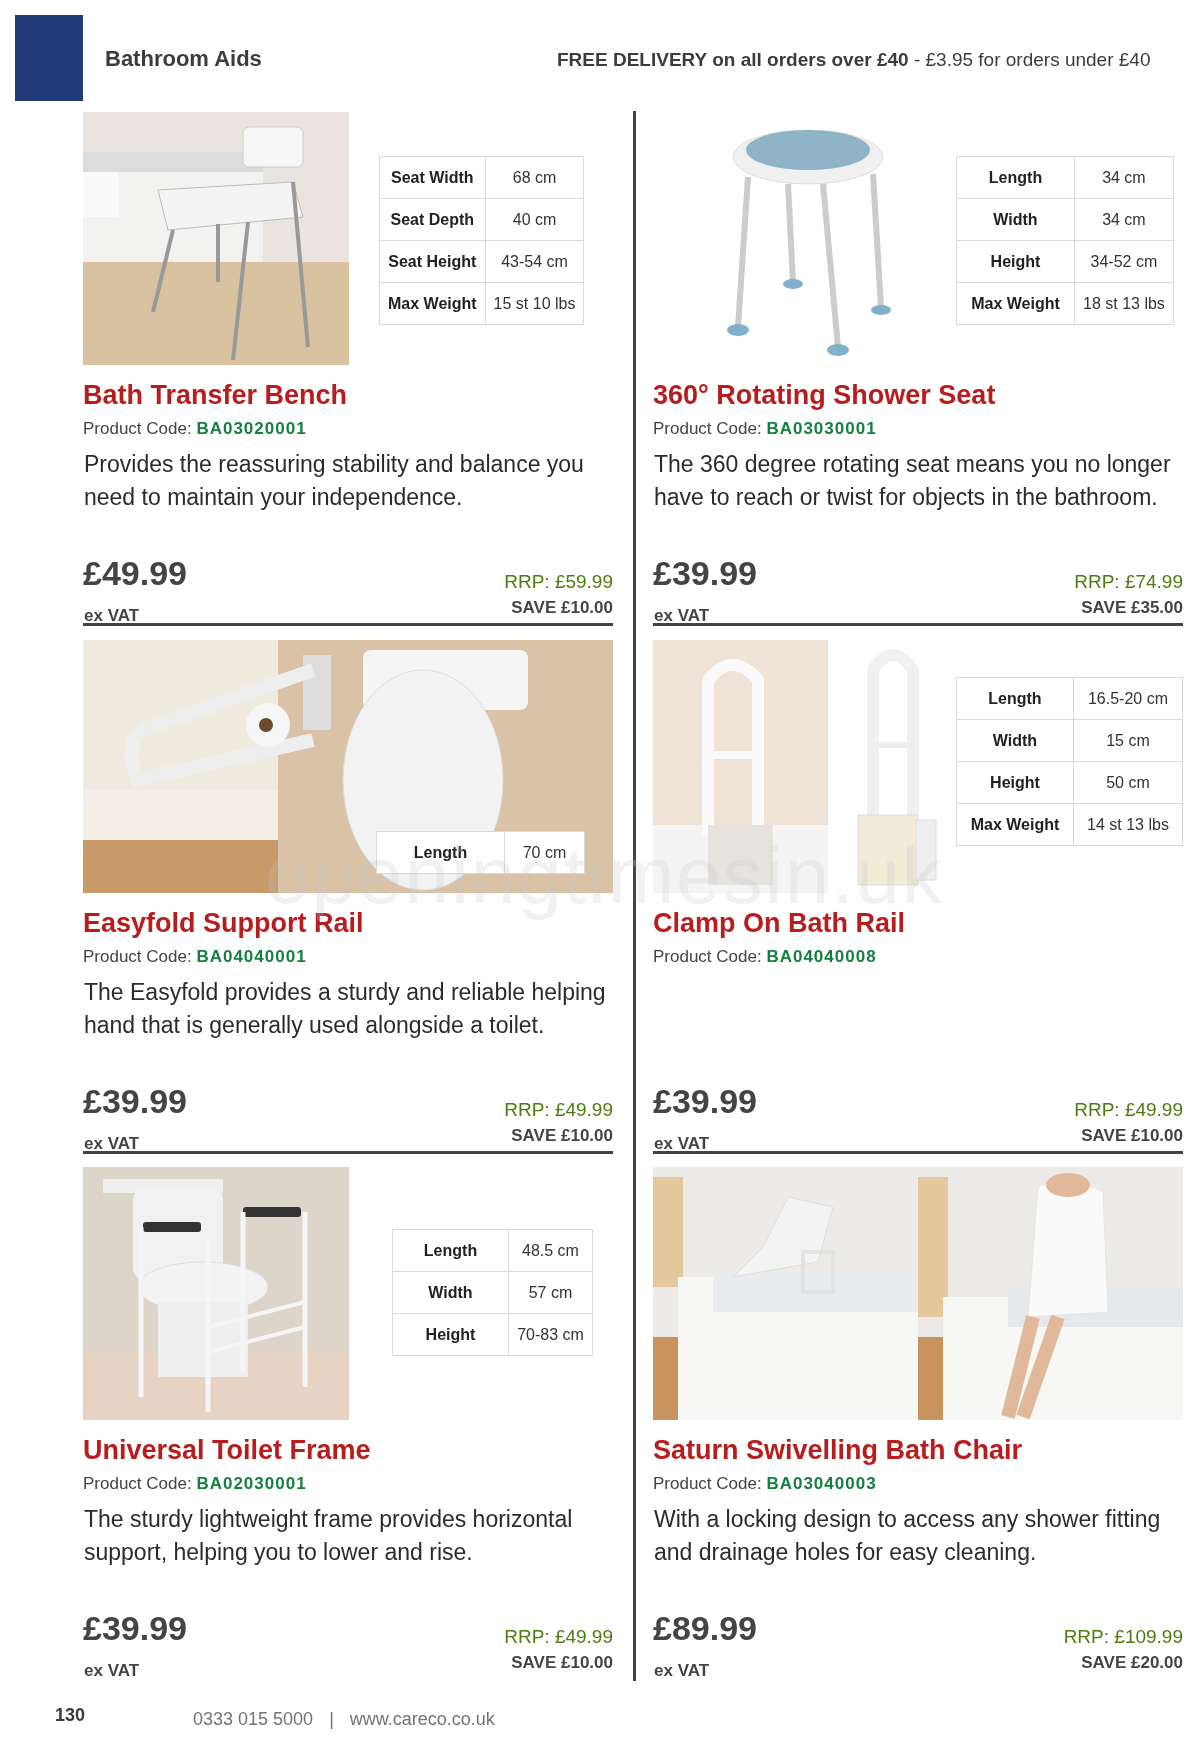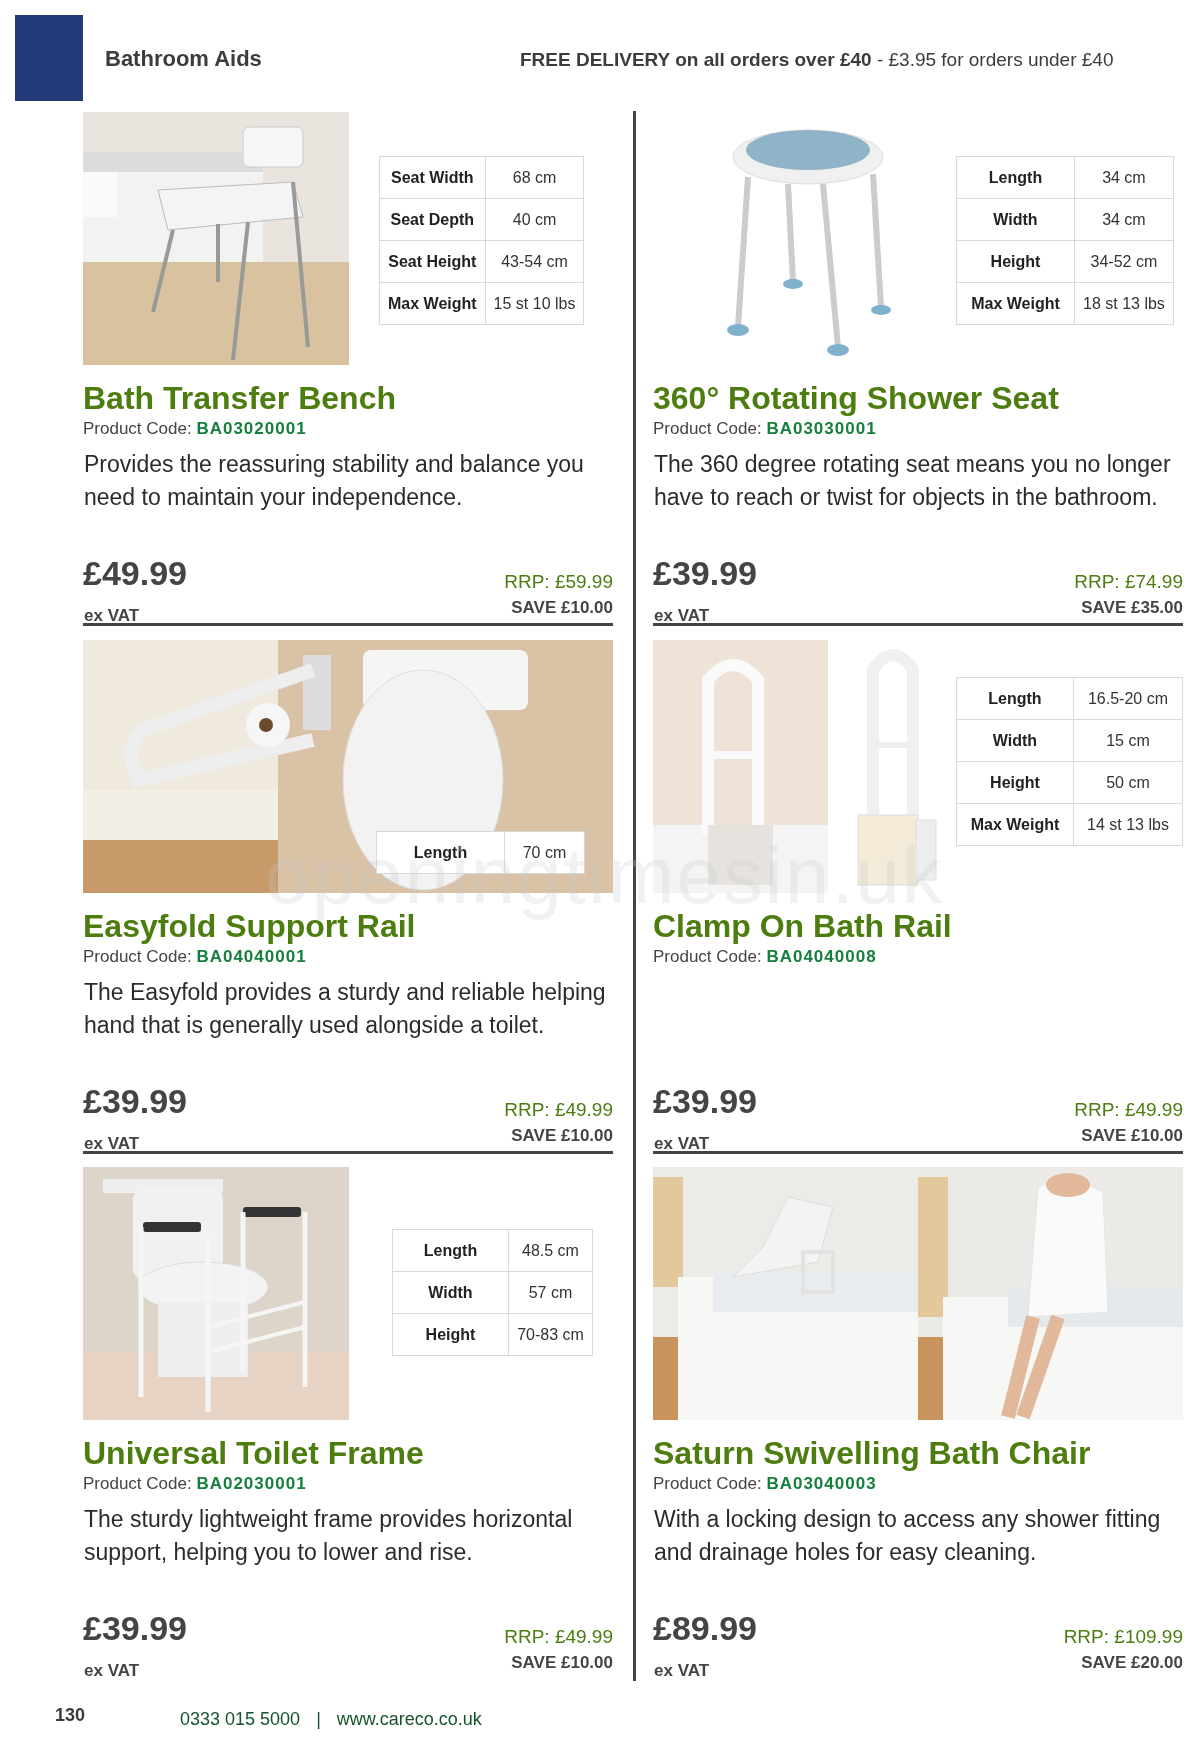--- a/index.html
+++ b/index.html
@@ -2,52 +2,52 @@
 <html><head>
 <meta charset="utf-8">
 <style>
   * { box-sizing: border-box; margin: 0; padding: 0; }
   html, body { width: 1200px; height: 1753px; background: #ffffff; overflow: hidden; }
   body { position: relative; font-family: "Liberation Sans", "DejaVu Sans", sans-serif; color: #2b2b2b; }
 
   .tab-block { position: absolute; left: 15px; top: 15px; width: 68px; height: 86px; background: #233a78; }
   .section-title { position: absolute; left: 105px; top: 46px; font-size: 22px; font-weight: bold; color: #3c3c3c; }
   .delivery { position: absolute; left: 520px; top: 49px; font-size: 19px; color: #3c3c3c; white-space: nowrap; }
-  .delivery b { font-weight: bold; }
+  .delivery b { font-weight: bold; margin-left: 37px; }
 
   .divider-v { position: absolute; left: 633px; top: 111px; width: 3px; height: 1570px; background: #444; }
 
   .card { position: absolute; width: 530px; height: 525px; }
   .card.left { left: 83px; }
   .card.right { left: 653px; }
   .row1 { top: 112px; }
   .row2 { top: 640px; }
   .row3 { top: 1167px; }
 
   .photo { position: absolute; top: 0; height: 253px; overflow: hidden; }
   .photo svg { width: 100%; height: 100%; display: block; }
 
   .spec { position: absolute; border-collapse: collapse; background: #fff; font-size: 16px; }
   .spec td { border: 1px solid #d9d9d9; height: 42px; text-align: center; padding: 4px 8px; white-space: nowrap; }
   .spec td.k { font-weight: bold; color: #222; }
   .spec td.v { color: #333; }
 
-  .name { position: absolute; top: 268px; left: 0; font-size: 32px; font-weight: bold; color: #4d7c0f; white-space: nowrap; }
+  .name { position: absolute; top: 268px; left: 0; font-size: 27px; font-weight: bold; color: #b91c1c; white-space: nowrap; }
   .code { position: absolute; top: 307px; left: 0; font-size: 17px; color: #444; white-space: nowrap; }
   .code b { font-weight: bold; color: #15803d; letter-spacing: 1px; }
   .desc { position: absolute; top: 336px; left: 1px; width: 530px; font-size: 23px; line-height: 33px; color: #2b2b2b; }
 
   .price { position: absolute; top: 442px; left: 0; font-size: 34px; font-weight: bold; color: #444; }
   .exvat { position: absolute; top: 486px; left: 1px; font-size: 17px; font-weight: bold; color: #444; margin-top: 8px; }
   .rrp { position: absolute; top: 459px; right: 0; font-size: 19px; color: #4d7c0f; text-align: right; }
   .save { position: absolute; top: 486px; right: 0; font-size: 17px; font-weight: bold; color: #444; text-align: right; }
   .rule { position: absolute; top: 511px; left: 0; width: 530px; height: 3px; background: #444; }
 
   .footer-page { position: absolute; left: 55px; top: 1705px; font-size: 18px; font-weight: bold; color: #3a3a3a; }
-  .footer-contact { position: absolute; left: 180px; top: 1709px; font-size: 18px; color: #14532d; white-space: nowrap; }
+  .footer-contact { position: absolute; left: 193px; top: 1709px; font-size: 18px; color: #737373; white-space: nowrap; }
   .footer-contact .sep { margin: 0 16px; }
 
   .watermark { position: absolute; left: 265px; top: 830px; font-size: 80px; color: rgba(200,200,200,0.25); letter-spacing: 2px; white-space: nowrap; pointer-events: none; }
 </style>
 </head>
 <body>
 
 <div class="tab-block"></div>
 <div class="section-title">Bathroom Aids</div>
 <div class="delivery"><b>FREE DELIVERY on all orders over £40</b><span> - £3.95 for orders under £40</span></div>

